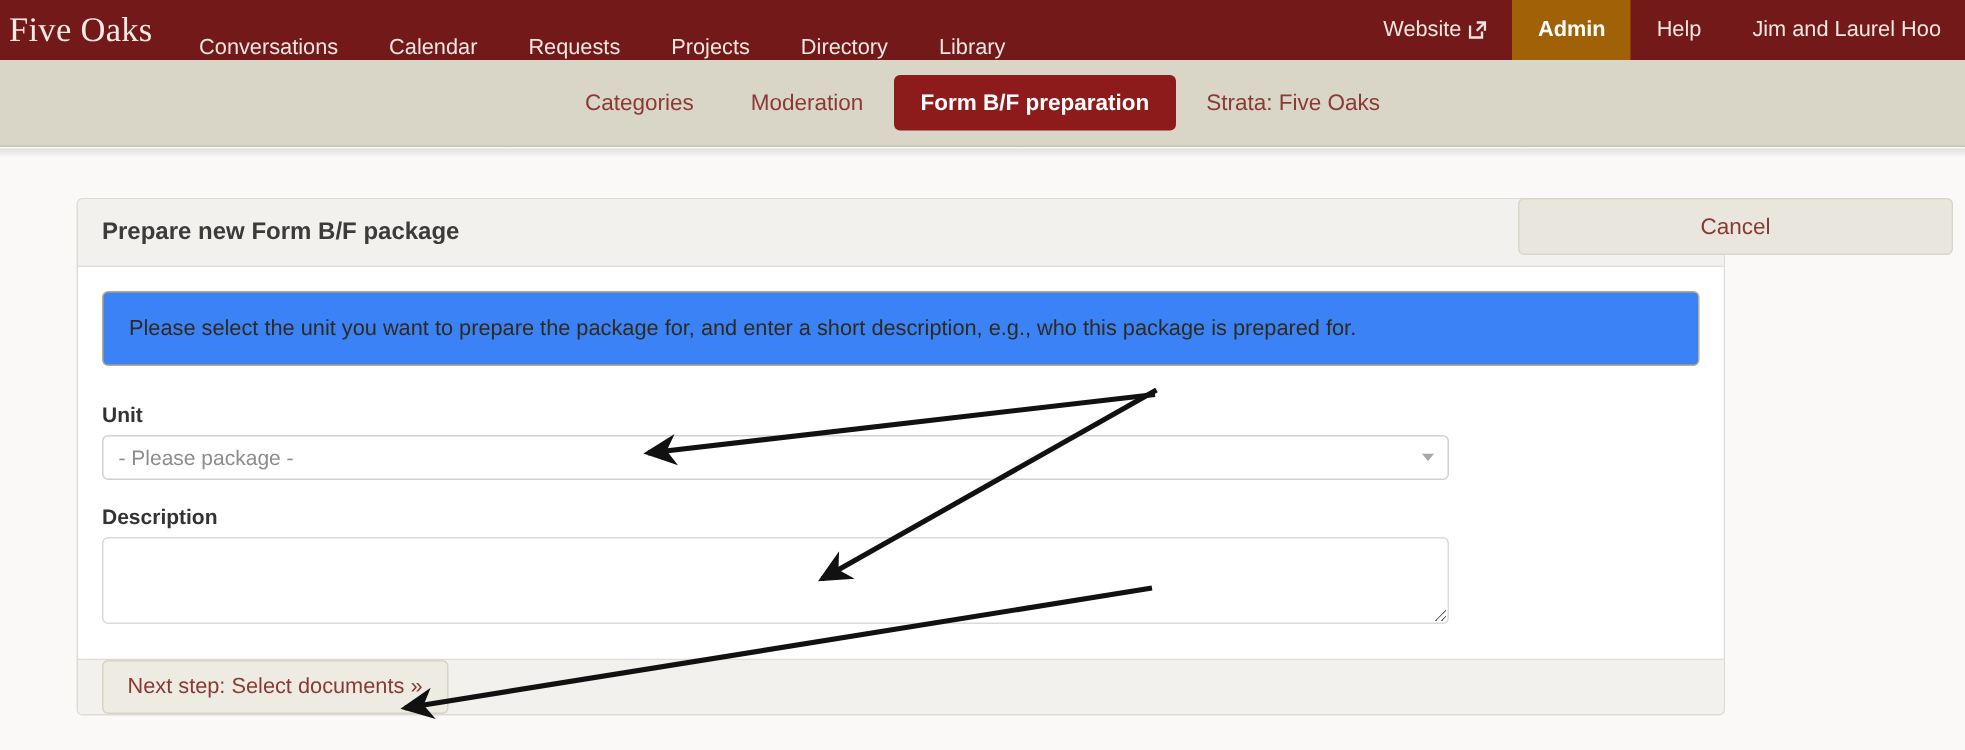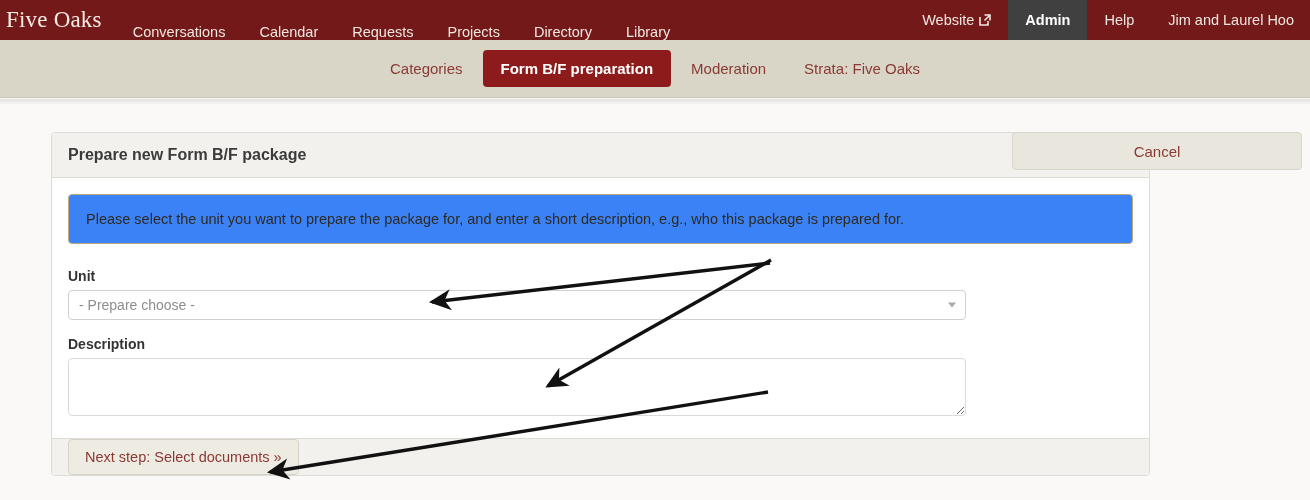--- a/index.html
+++ b/index.html
@@ -33,21 +33,21 @@
     padding: 0 17px;
     font-size: 14.5px;
     color: #efe6df;
     text-decoration: none;
   }
   .topnav-right {
     margin-left: auto;
     display: flex; align-items: stretch;
   }
   .topnav-link.active {
-    background: #404040;
+    background: #a16207;
     color: #ffffff;
     font-weight: bold;
   }
   .ext-icon {
     display: inline-block;
     margin-left: 5px;
     width: 12px; height: 12px;
     position: relative;
     vertical-align: -1px;
   }
@@ -215,39 +215,39 @@
     </a>
     <a class="topnav-link active">Admin</a>
     <a class="topnav-link">Help</a>
     <a class="topnav-link user-name">Jim and Laurel Hoo</a>
   </div>
 </div>
 
 <div class="subnav">
   <div class="subnav-inner">
     <a class="subnav-link">Categories</a>
+    <a class="subnav-link">Moderation</a>
     <a class="subnav-link active">Form B/F preparation</a>
-    <a class="subnav-link">Moderation</a>
     <a class="subnav-link">Strata: Five Oaks</a>
   </div>
 </div>
 <div class="subnav-shadow"></div>
 
 <div class="content">
 
   <div class="panel">
     <div class="panel-header">Prepare new Form B/F package</div>
 
     <div class="panel-body">
       <div class="alert">Please select the unit you want to prepare the package for, and enter a short description, e.g., who this package is prepared for.</div>
 
       <div class="field-group">
         <label class="field-label">Unit</label>
         <div class="select-box">
-          <span>- Prepare choose -</span>
+          <span>- Please package -</span>
           <span class="select-caret"></span>
         </div>
       </div>
 
       <div class="field-group">
         <label class="field-label">Description</label>
         <textarea class="textarea-box" placeholder="" style=""></textarea>
       </div>
     </div>
 

